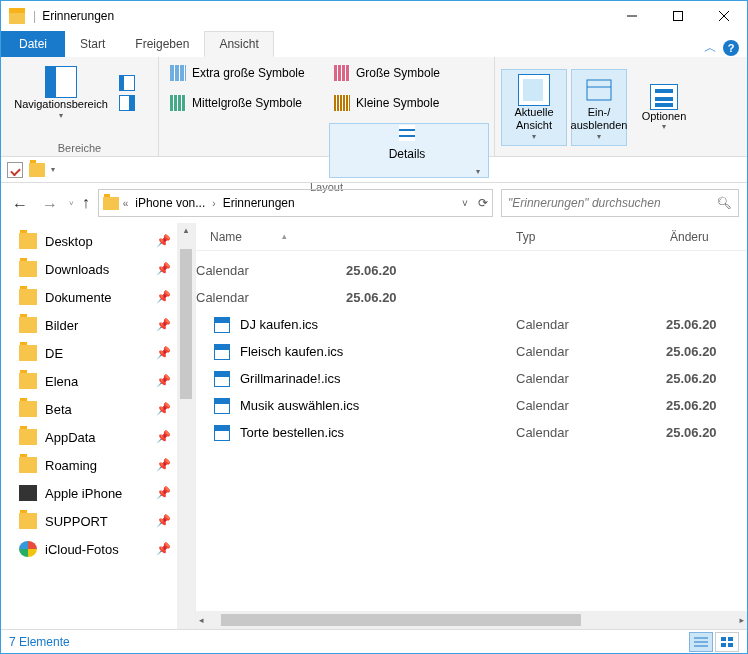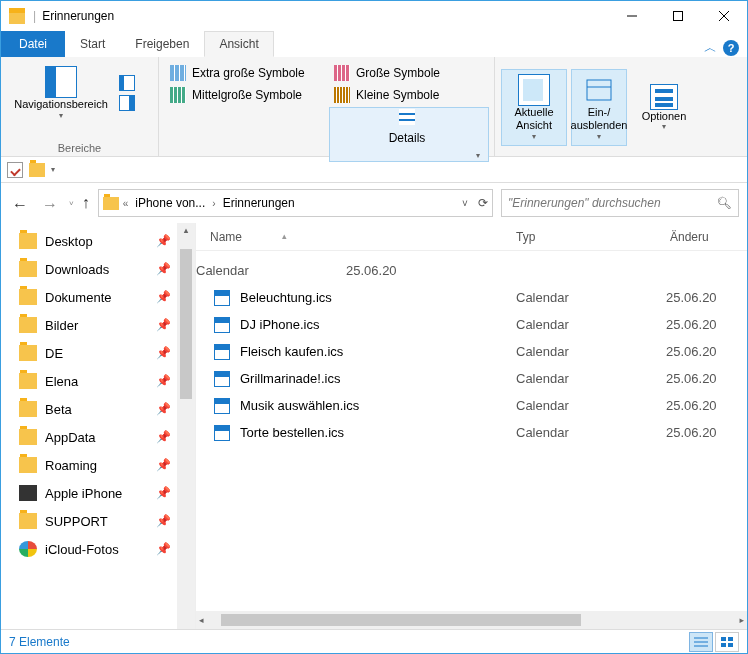--- a/index.html
+++ b/index.html
@@ -85,21 +85,21 @@
   .bigbtn.selected { border:1px solid #a8d2f0;background:#d8ecf9;}
   .grp-row{display:flex;gap:4px;flex:1;align-items:center;}
   .navpane-ico{width:32px;height:32px;background:linear-gradient(to right,#1979ca 0%,#1979ca 35%,#fff 35%,#fff 100%);border:1px solid #1979ca;}
   .viewopt-ico{width:32px;height:32px;border:1px solid #1979ca;background:#fff;position:relative;}
   .viewopt-ico::before{content:'';position:absolute;inset:4px;border-left:20px solid #cde8f9;border-right:6px solid transparent;}
   .showhide-ico{width:32px;height:32px;}
   .chk-ico{width:28px;height:26px;border:1px solid #1979ca;background:#fff;position:relative;}
   .chk-ico::before{content:'';position:absolute;left:4px;top:4px;width:18px;height:4px;background:#1979ca;}
   .chk-ico::after{content:'';position:absolute;left:4px;top:12px;width:18px;height:4px;background:#1979ca;box-shadow:0 6px 0 #1979ca;}
   .dd{font-size:8px;color:#666;}
-  .layout-col{display:flex;flex-direction:column;gap:2px;}
+  .layout-col{display:flex;flex-direction:column;gap:10px;}
   .layout-item{
     display:flex;align-items:center;gap:6px;padding:1px 8px 1px 4px;
     font-size:12px;border:1px solid transparent;white-space:nowrap;
     min-width:160px;
   }
   .layout-item.selected{border:1px solid #7eb4e2;background:#cde6f7;flex-direction:column;}
   .layout-item.highlight{border:1px solid #a8d2f0;background:#e5f1fb;}
   .layout-glyph{width:16px;height:16px;flex-shrink:0;}
   .g-xl{background:repeating-linear-gradient(90deg,#6faee0 0 4px,#fff 4px 5px);}
   .g-lg{background:repeating-linear-gradient(90deg,#d68 0 3px,#fff 3px 4px);}
@@ -157,21 +157,21 @@
   }
   .col-name{flex:0 0 320px;padding-left:14px;display:flex;align-items:center;gap:40px;}
   .sortcaret{color:#999;font-size:9px;position:relative;top:-1px;}
   .col-typ{flex:0 0 150px;}
   .col-date{flex:1;padding-left:4px;}
   .filerow{
     display:flex;align-items:center;height:27px;font-size:13px;
   }
   .cell-name{flex:0 0 320px;padding-left:18px;display:flex;align-items:center;gap:10px;white-space:nowrap;overflow:hidden;}
   .cell-typ{flex:0 0 150px;color:#555;}
-  .cell-date{flex:1;color:#555;white-space:nowrap;overflow:hidden;}
+  .cell-date{flex:1;color:#555;white-space:nowrap;overflow:hidden;font-weight:bold;}
   .cal-ico{width:16px;height:16px;background:#fff;border:1px solid #1979ca;position:relative;flex-shrink:0;}
   .cal-ico::before{content:'';position:absolute;top:0;left:0;right:0;height:5px;background:#1979ca;}
   .hscroll{height:18px;background:#f0f0f0;display:flex;align-items:center;}
   .hscroll .thumb{height:12px;width:360px;background:#c8c8c8;margin-left:14px;}
   
   .status{
     height:24px;border-top:1px solid #ddd;display:flex;align-items:center;padding:0 8px;font-size:12px;color:#1979ca;
   }
   .status .right{margin-left:auto;display:flex;gap:2px;}
   .viewbtn{width:24px;height:20px;border:1px solid #ccc;display:flex;align-items:center;justify-content:center;}
@@ -252,20 +252,21 @@
             <span class="layout-glyph g-sm"></span>
             <span>Kleine Symbole</span>
           </div>
         <div class="layout-item highlight selected">
             <span class="layout-glyph g-details"></span>
             <span>Details</span>
             <span class="dd" style="margin-left:auto;">▾</span>
           </div>
       </div>
     </div>
+    <div class="group-label">Layout</div>
   </div>
 
   <div class="group" style="border-right:none;flex:1;">
     <div class="grp-row">
       <div class="bigbtn selected">
         <div class="viewopt-ico"></div>
         <span>Aktuelle Ansicht</span>
           <span class="dd">▾</span>
       </div>
       <div class="bigbtn selected" style="width:56px;">
@@ -390,31 +391,27 @@
       </div>
       <div class="col-typ">Typ</div>
       <div class="col-date">Änderu</div>
     </div>
     <div id="file-rows" style="flex:1;padding-top:6px;">
         <div class="filerow">
           <div class="cell-typ">Calendar</div>
           <div class="cell-date">25.06.20</div>
         </div>
         <div class="filerow">
+          <div class="cell-typ">Calendar</div>
+          <div class="cell-date">25.06.20</div>
+        </div>
+        <div class="filerow">
           <div class="cell-name">
             <div class="cal-ico"></div>
-            <span>Beleuchtung.ics</span>
-          </div>
-          <div class="cell-typ">Calendar</div>
-          <div class="cell-date">25.06.20</div>
-        </div>
-        <div class="filerow">
-          <div class="cell-name">
-            <div class="cal-ico"></div>
-            <span>DJ iPhone.ics</span>
+            <span>DJ kaufen.ics</span>
           </div>
           <div class="cell-typ">Calendar</div>
           <div class="cell-date">25.06.20</div>
         </div>
         <div class="filerow">
           <div class="cell-name">
             <div class="cal-ico"></div>
             <span>Fleisch kaufen.ics</span>
           </div>
           <div class="cell-typ">Calendar</div>

